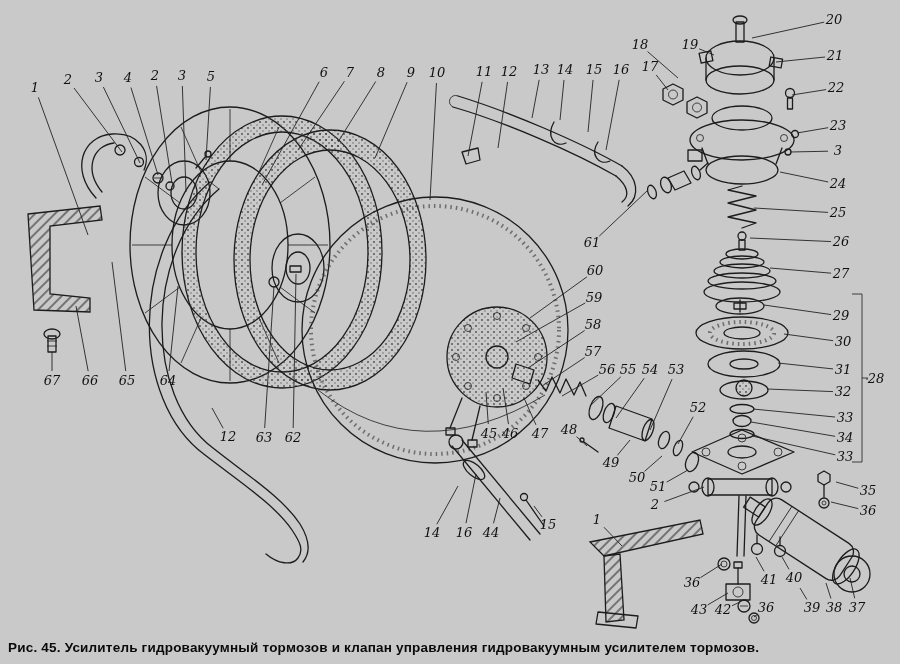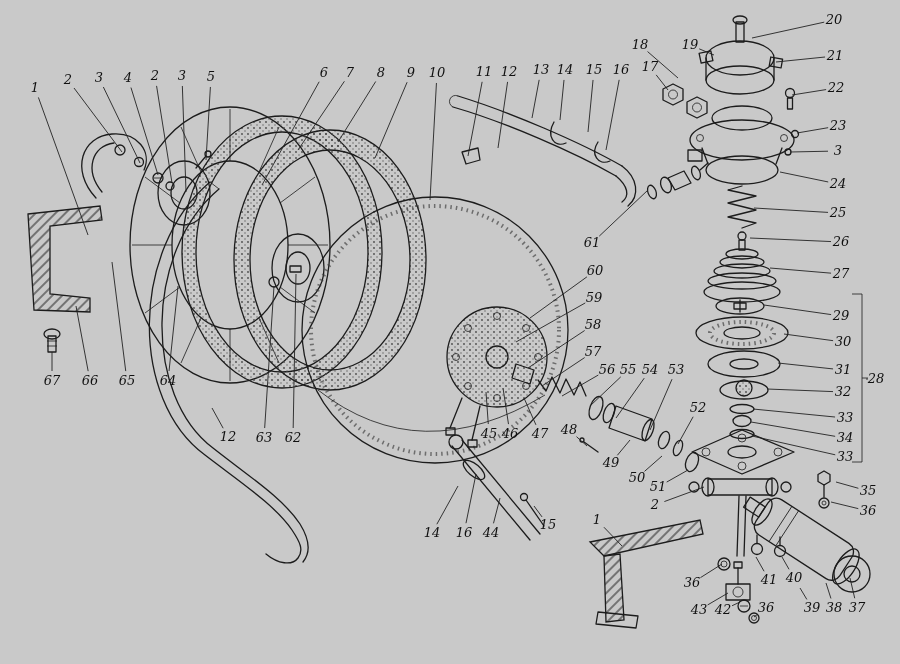--- a/index.html
+++ b/index.html
@@ -457,13 +457,14 @@
         <text x="766" y="608" class="callout">36</text>
         <line x1="806.8550424457247" y1="599.4250707428746" x2="800" y2="588" class="leader"></line>
         <text x="812" y="608" class="callout">39</text>
         <line x1="830.9522427289621" y1="598.4757585280067" x2="826" y2="583" class="leader"></line>
         <text x="834" y="608" class="callout">38</text>
         <line x1="854.7277038439358" y1="598.261587902582" x2="850" y2="578" class="leader"></line>
         <text x="857" y="608" class="callout">37</text>
       </g>
   </svg>
 
+  <div class="caption">Рис. 45. Усилитель гидровакуумный тормозов и клапан управления гидровакуумным усилителем тормозов.</div>
 </div>
 
 </body></html>

